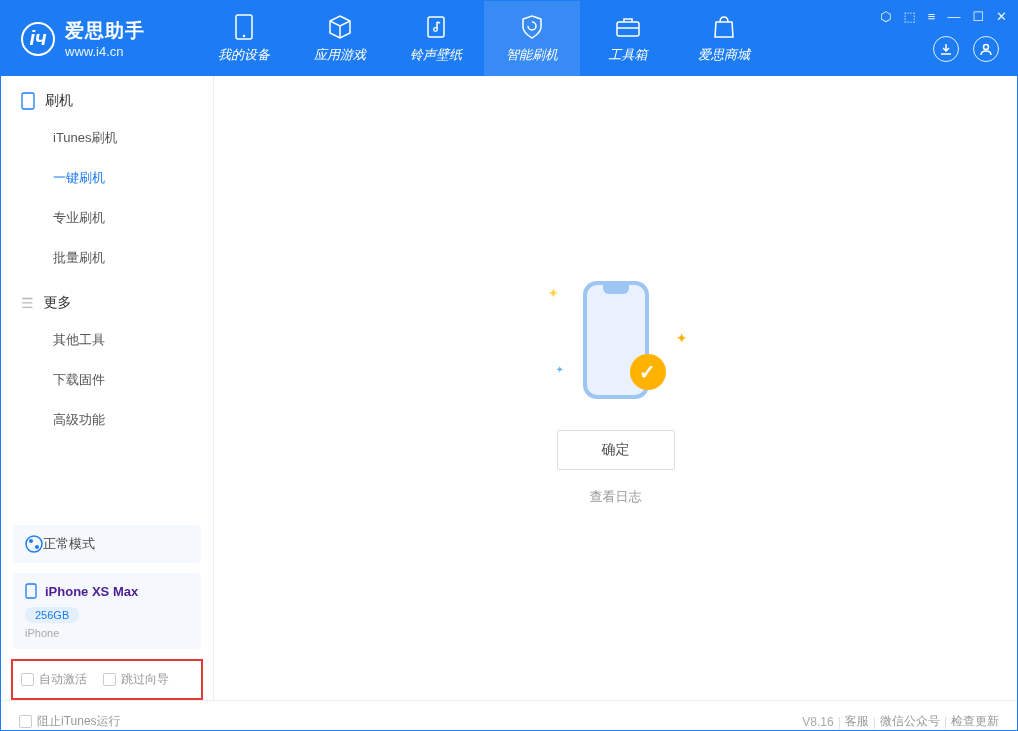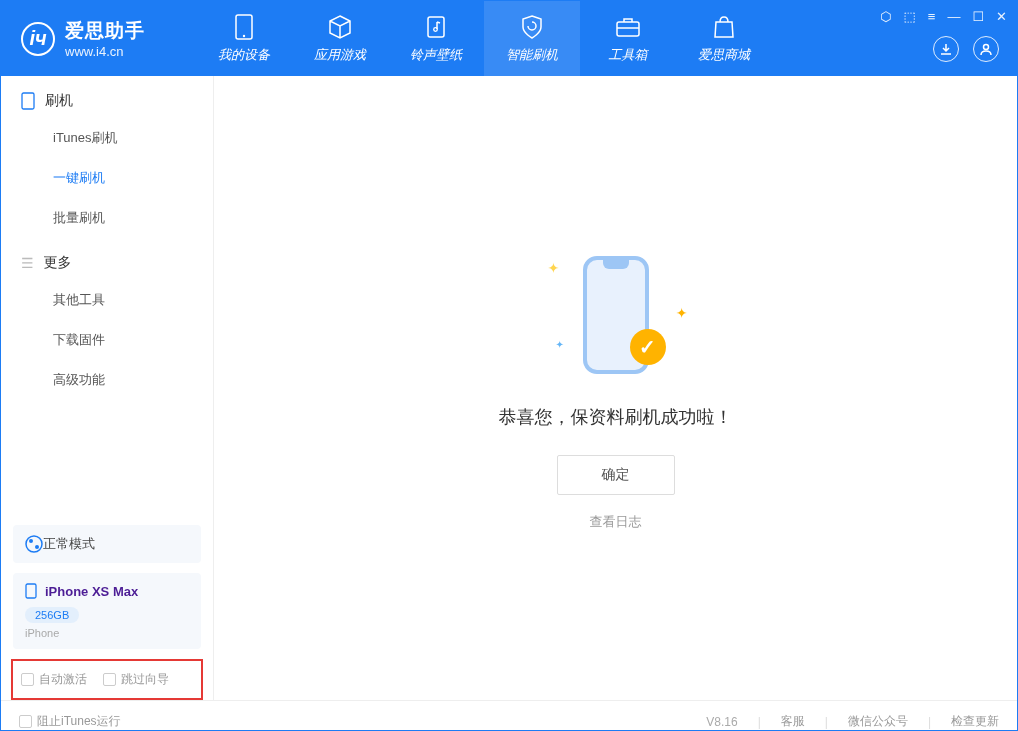--- a/index.html
+++ b/index.html
@@ -53,21 +53,21 @@
 .spark1 { top: 15px; left: 12px; }
 .spark2 { top: 60px; right: 8px; color: #ffb300; }
 .spark3 { bottom: 35px; left: 20px; color: #64b5f6; font-size: 10px; }
 .success-msg { font-size: 18px; color: #333; margin-bottom: 26px; }
 .ok-btn { padding: 10px 44px; border: 1px solid #ddd; background: #fff; font-size: 14px; color: #555; cursor: pointer; border-radius: 2px; margin-bottom: 18px; }
 .view-log { font-size: 13px; color: #999; cursor: pointer; }
 
 
 .footer { height: 30px; border-top: 1px solid #eee; display: flex; align-items: flex-end; padding: 0 18px; font-size: 12px; color: #999; }
 .footer-left { display: flex; align-items: center; gap: 6px; }
-.footer-right { margin-left: auto; display: flex; align-items: center; gap: 20px; }
+.footer-right { margin-left: auto; display: flex; align-items: center; gap: 4px; }
 .footer-right .sep { color: #ddd; }
 .footer-link { cursor: pointer; }
 .version { color: #aaa; }
 
 svg { display: block; }
 </style>
 </head>
 <body>
 
 <div class="header">
@@ -162,20 +162,21 @@
     <div class="side-section-title">
       <span>
           <svg width="14" height="18" viewBox="0 0 14 18">
             <rect x="1" y="1" width="12" height="16" rx="1.5" fill="none" stroke="#1d7cf4" stroke-width="1.3"></rect>
           </svg>
         </span>
       <span>刷机</span>
     </div>
     <div class="side-item">iTunes刷机</div>
     <div class="side-item active">一键刷机</div>
+    <div class="side-item">专业刷机</div>
     <div class="side-item">批量刷机</div>
 
     <div class="side-section-title">
       <span style="color:#bbb;">☰</span>
       <span>更多</span>
     </div>
     <div class="side-item">其他工具</div>
     <div class="side-item">下载固件</div>
     <div class="side-item">高级功能</div>
 
@@ -220,21 +221,20 @@
   <div class="main">
     <div class="success-illus">
       <span class="sparkle spark1">✦</span>
       <span class="sparkle spark2">✦</span>
       <span class="sparkle spark3">✦</span>
       <div class="phone-shape">
         <div class="phone-notch"></div>
       </div>
       <div class="check-badge">✓</div>
     </div>
-    <div class="success-msg">恭喜您，保资料刷机成功啦！</div>
     <button class="ok-btn">确定</button>
     <a class="view-log">查看日志</a>
   </div>
 </div>
 
 <div class="footer">
   <div class="footer-left">
     <label class="chk">
       <span class="chk-box"></span>
       <span>阻止iTunes运行</span>

